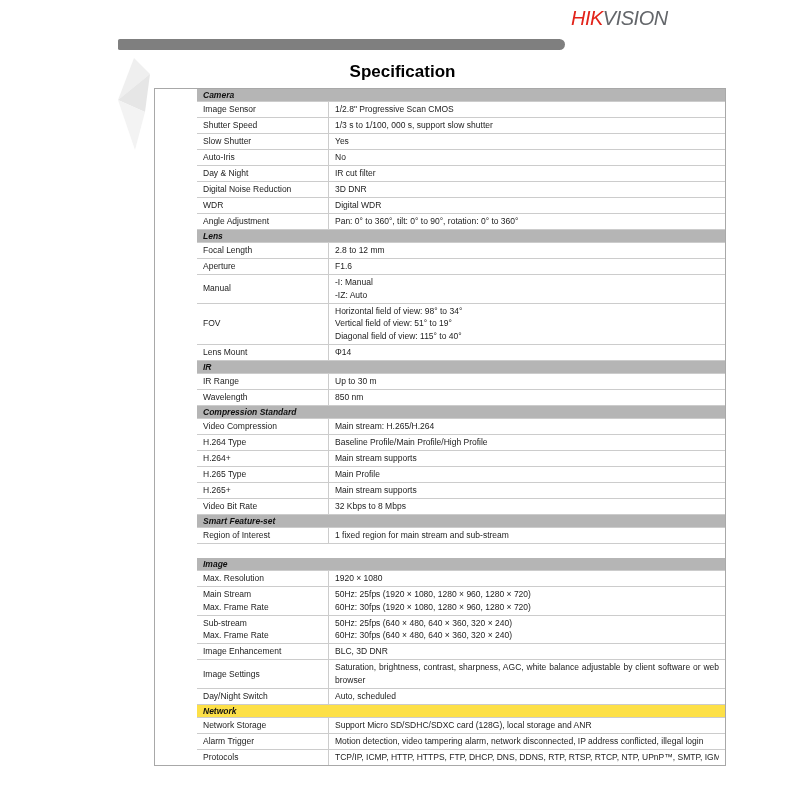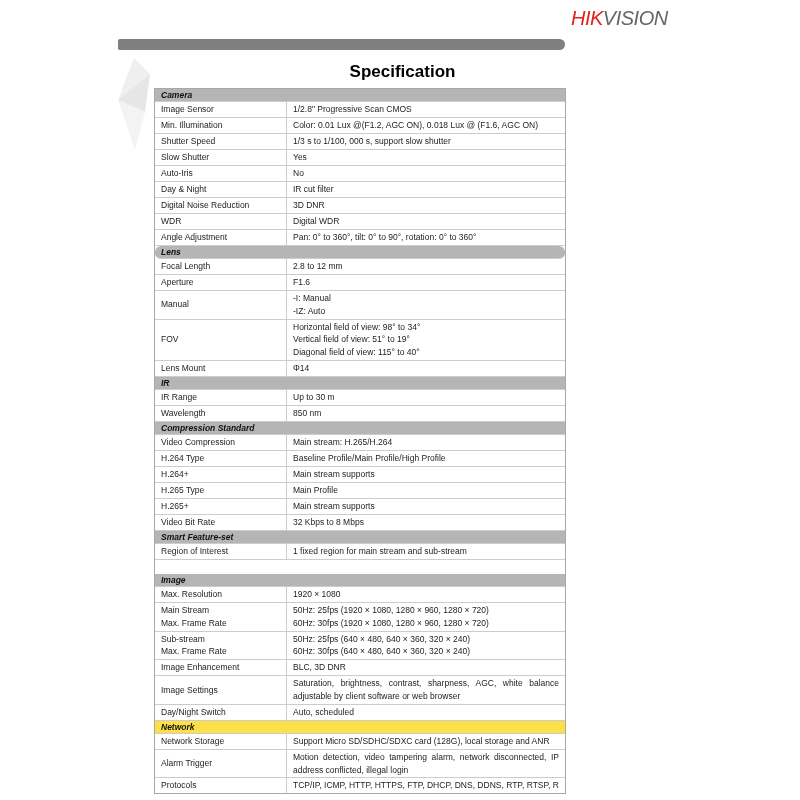--- a/index.html
+++ b/index.html
@@ -17,22 +17,22 @@
   .logo .vision { color:#63666a; }
   .topbar {
     position:absolute; left:118px; top:39px; width:447px; height:11px;
     background:#7f7f7f; border-radius:2px 6px 6px 2px;
   }
   .title {
     position:absolute; left:154px; top:62px; width:497px; text-align:center;
     font-size:17px; font-weight:bold; color:#000;
   }
   .spec-table {
-    position:absolute; left:154px; top:88px; width:412px;
-    border:1px solid #a8a8a8; box-sizing:border-box; background:#fff;
+    position:absolute; left:154px; top:88px; width:572px;
+    border:1px solid #a8a8a8; box-sizing:border-box; background:#fff;padding-left:42px;
   }
   .sec-header {
     background:#b5b5b5; color:#101010; font-size:8.5px; font-weight:bold;
     font-style:italic; line-height:10px; padding:1px 6px;
     border-bottom:1px solid #cccccc;
   }
   .row { display:flex; border-bottom:1px solid #cccccc; min-height:15px; }
   .section:last-child .row:last-child { border-bottom:none; }
   .cell {
     display:flex; flex-direction:column; justify-content:center;
@@ -69,28 +69,20 @@
         <div class="row">
           <div class="cell cell-label">
             <div class="line">Image Sensor</div>
           </div>
           <div class="cell cell-value">
             <div class="line">1/2.8" Progressive Scan CMOS</div>
           </div>
         </div>
         <div class="row">
           <div class="cell cell-label">
-            <div class="line">Min. Illumination</div>
-          </div>
-          <div class="cell cell-value">
-            <div class="line">Color: 0.01 Lux @(F1.2, AGC ON), 0.018 Lux @ (F1.6, AGC ON)</div>
-          </div>
-        </div>
-        <div class="row">
-          <div class="cell cell-label">
             <div class="line">Shutter Speed</div>
           </div>
           <div class="cell cell-value">
             <div class="line">1/3 s to 1/100, 000 s, support slow shutter</div>
           </div>
         </div>
         <div class="row">
           <div class="cell cell-label">
             <div class="line">Slow Shutter</div>
           </div>
@@ -133,21 +125,21 @@
         <div class="row">
           <div class="cell cell-label">
             <div class="line">Angle Adjustment</div>
           </div>
           <div class="cell cell-value">
             <div class="line">Pan: 0° to 360°, tilt: 0° to 90°, rotation: 0° to 360°</div>
           </div>
         </div>
       </div>
       <div class="section">
-        <div class="sec-header" style="background: rgb(181, 181, 181); border-radius: 6px;">Lens</div>
+        <div class="sec-header" style="background: rgb(181, 181, 181);">Lens</div>
         <div class="row">
           <div class="cell cell-label">
             <div class="line">Focal Length</div>
           </div>
           <div class="cell cell-value">
             <div class="line">2.8 to 12 mm</div>
           </div>
         </div>
         <div class="row">
           <div class="cell cell-label">

